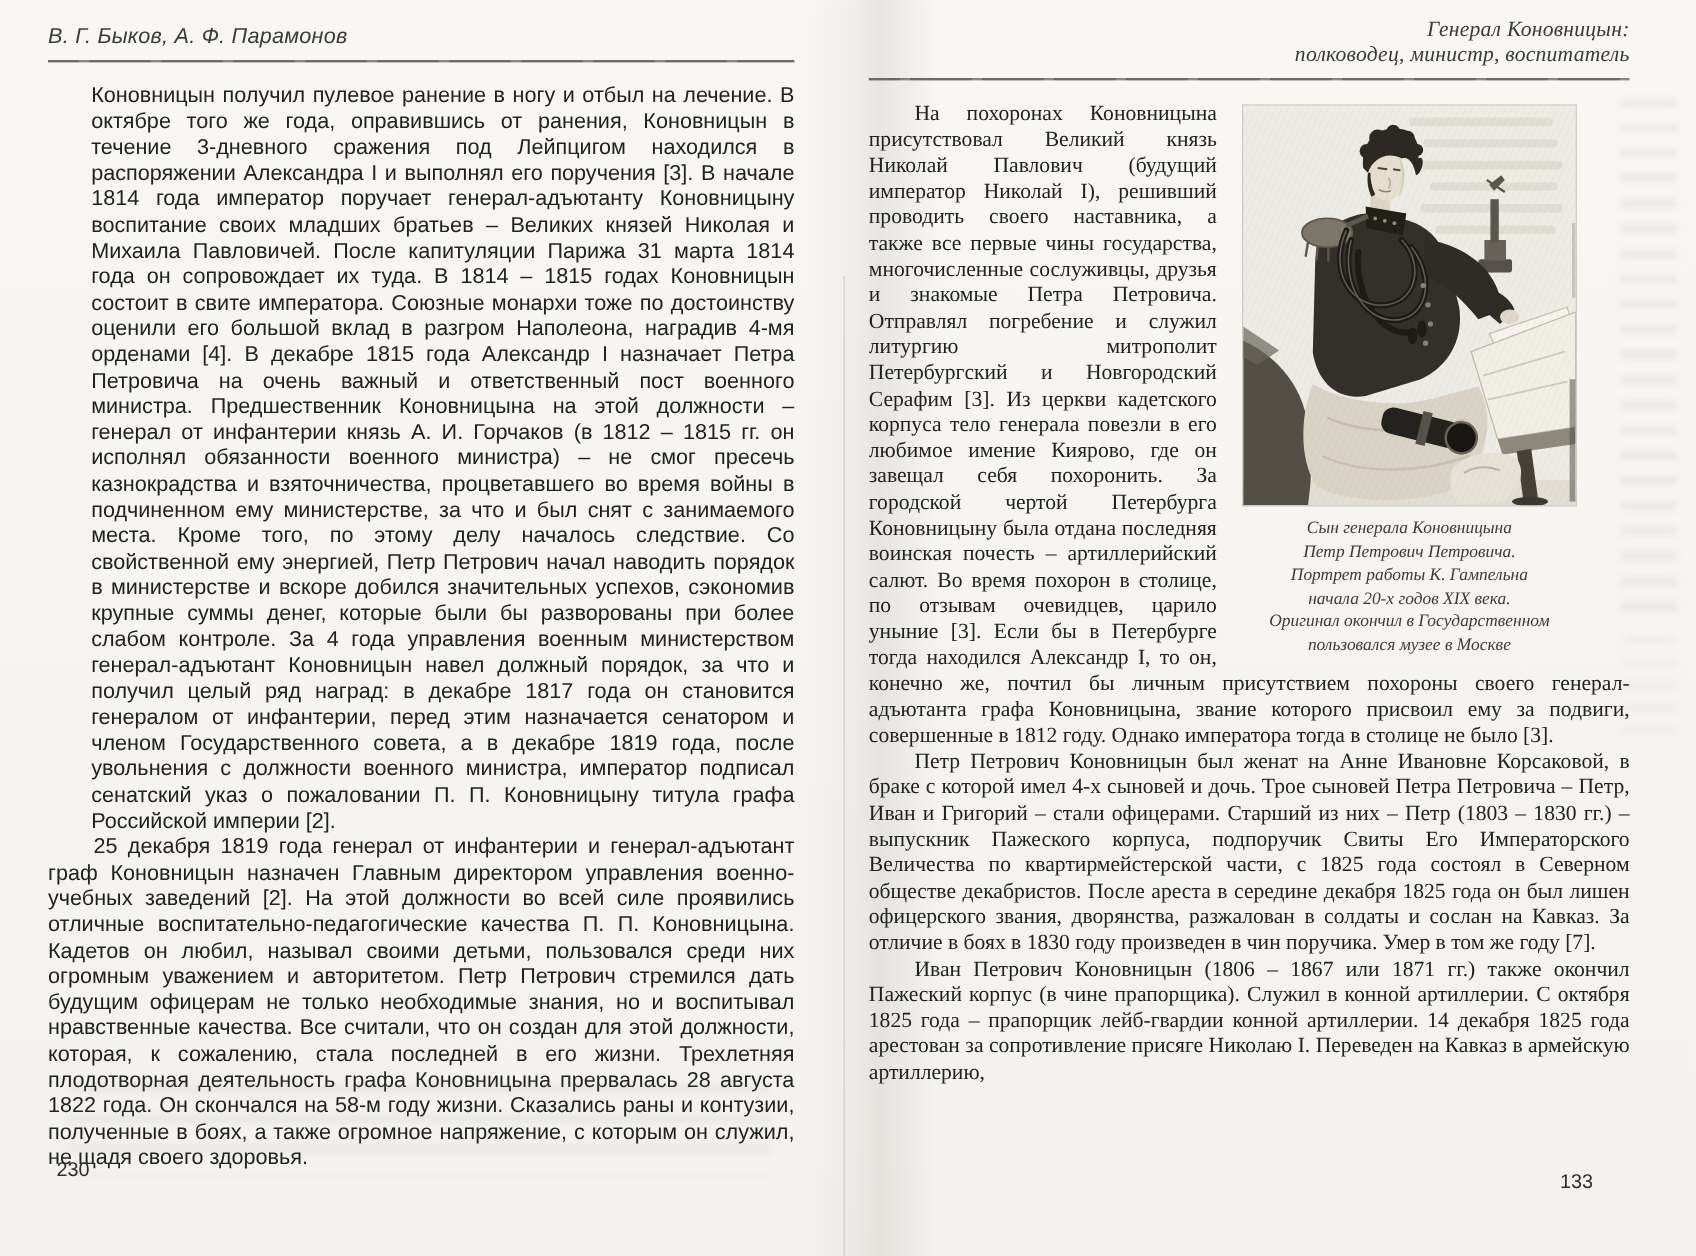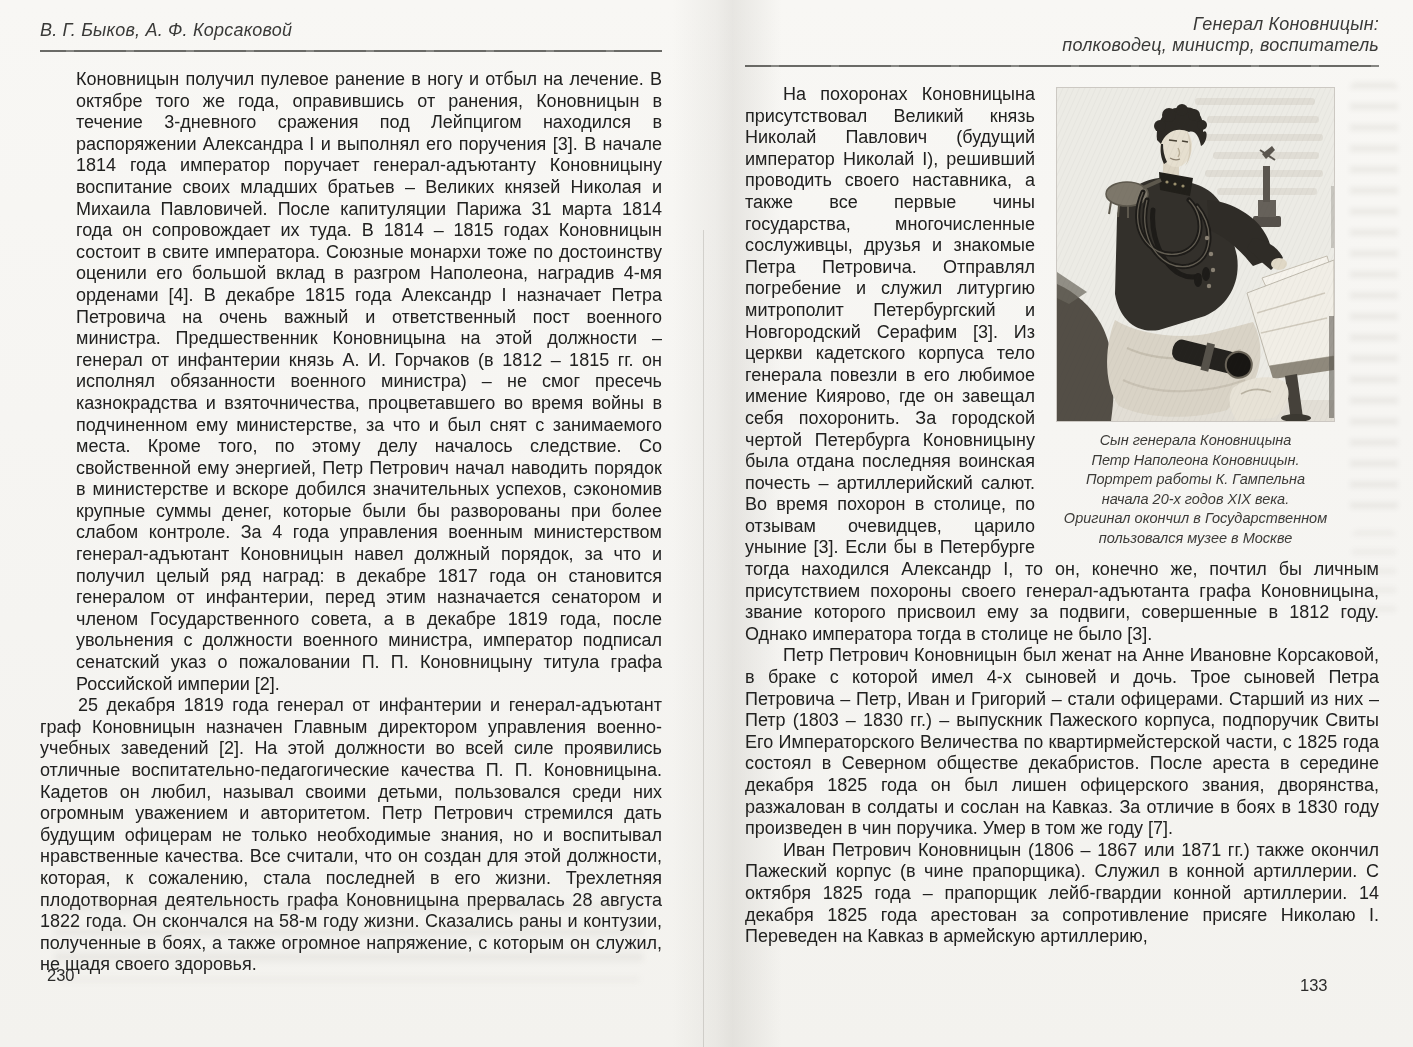--- a/index.html
+++ b/index.html
@@ -13,21 +13,21 @@
   .spread{position:relative;width:1413px;height:1047px;background:
     linear-gradient(180deg,#f8f7f4 0%,#f5f4f1 60%,#f3f2ee 100%);overflow:hidden;}
   .gutter{
     position:absolute;left:672px;top:0;width:110px;height:1047px;
     background:linear-gradient(90deg,rgba(110,105,95,0) 0%,rgba(110,105,95,.07) 40%,rgba(110,105,95,.12) 55%,rgba(110,105,95,0) 100%);
     pointer-events:none;
   }
   .gutter-line{position:absolute;left:703px;top:230px;width:1px;height:817px;background:rgba(120,115,108,.25);}
   .page{position:absolute;top:0;}
   .page-left{left:40px;top:20px;width:622px;}
-  .page-right{left:745px;top:14px;width:634px;}
+  .page-right{left:724px;top:14px;width:634px;font-family:Liberation Serif, serif;}
   .running-head{font-style:italic;font-size:18px;line-height:21px;color:#3a3a38;letter-spacing:.2px;}
   .running-head.rh-right{text-align:right;}
   .head-rule{height:2px;margin-top:9px;background:
     repeating-linear-gradient(90deg,#474743 0 26px,#6a6a66 26px 34px,#474743 34px 60px);
     opacity:.8;}
   .page-body{margin-top:17px;font-size:18px;line-height:21.6px;text-align:justify;color:#212120;}
   .page-body p{margin:0;}
   p.indent{text-indent:38px;}
   p.no-indent{text-indent:0;margin-left:36px;}
   .portrait-figure{float:right;width:277px;padding:2px 45px 0 0;margin:0 0 4px 22px;}
@@ -54,21 +54,21 @@
   }
 </style>
 </head>
 <body>
 
 <div class="spread">
   <div class="gutter"></div>
   <div class="gutter-line"></div>
 
   <section class="page page-left">
-    <div class="running-head rh-left">В. Г. Быков, А. Ф. Корсаковой</div>
+    <div class="running-head rh-left">В. Г. Быков, А. Ф. Парамонов</div>
     <div class="head-rule"></div>
     <div class="page-body">
       <p class="no-indent">Коновницын получил пулевое ранение в ногу и отбыл на лечение. В октябре того же года, оправившись от ранения, Коновницын в течение 3-дневного сражения под Лейпцигом находился в распоряжении Александра I и выполнял его поручения [3]. В начале 1814 года император поручает генерал-адъютанту Коновницыну воспитание своих младших братьев – Великих князей Николая и Михаила Павловичей. После капитуляции Парижа 31 марта 1814 года он сопровождает их туда. В 1814 – 1815 годах Коновницын состоит в свите императора. Союзные монархи тоже по достоинству оценили его большой вклад в разгром Наполеона, наградив 4-мя орденами [4]. В декабре 1815 года Александр I назначает Петра Петровича на очень важный и ответственный пост военного министра. Предшественник Коновницына на этой должности – генерал от инфантерии князь А. И. Горчаков (в 1812 – 1815 гг. он исполнял обязанности военного министра) – не смог пресечь казнокрадства и взяточничества, процветавшего во время войны в подчиненном ему министерстве, за что и был снят с занимаемого места. Кроме того, по этому делу началось следствие. Со свойственной ему энергией, Петр Петрович начал наводить порядок в министерстве и вскоре добился значительных успехов, сэкономив крупные суммы денег, которые были бы разворованы при более слабом контроле. За 4 года управления военным министерством генерал-адъютант Коновницын навел должный порядок, за что и получил целый ряд наград: в декабре 1817 года он становится генералом от инфантерии, перед этим назначается сенатором и членом Государственного совета, а в декабре 1819 года, после увольнения с должности военного министра, император подписал сенатский указ о пожаловании П. П. Коновницыну титула графа Российской империи [2].</p>
       <p class="indent">25 декабря 1819 года генерал от инфантерии и генерал-адъютант граф Коновницын назначен Главным директором управления военно-учебных заведений [2]. На этой должности во всей силе проявились отличные воспитательно-педагогические качества П. П. Коновницына. Кадетов он любил, называл своими детьми, пользовался среди них огромным уважением и авторитетом. Петр Петрович стремился дать будущим офицерам не только необходимые знания, но и воспитывал нравственные качества. Все считали, что он создан для этой должности, которая, к сожалению, стала последней в его жизни. Трехлетняя плодотворная деятельность графа Коновницына прервалась 28 августа 1822 года. Он скончался на 58-м году жизни. Сказались раны и контузии, полученные в боях, а также огромное напряжение, с которым он служил, не щадя своего здоровья.</p>
     </div>
   </section>
 
   <section class="page page-right">
     <div class="running-head rh-right">
       <div>Генерал Коновницын:</div>
@@ -182,21 +182,21 @@
           <path d="M176,300 C192,288 214,286 228,294 C236,306 230,322 216,330 L180,333 C172,322 170,310 176,300 Z" fill="#e7e2d6"></path>
           <path d="M184,306 q14,-8 30,-2" fill="none" stroke="#b9b2a2" stroke-width="1.6"></path>
 
           <rect x="272" y="228" width="5" height="102" fill="#56524a" opacity="0.55"></rect>
           <rect x="274" y="98" width="3" height="62" fill="#56524a" opacity="0.25"></rect>
 
           <rect x="0" y="0" width="277" height="333" fill="url(#hatch)"></rect>
         </svg>
         <figcaption class="portrait-caption">
           <div>Сын генерала Коновницына</div>
-          <div>Петр Наполеона Коновницын.</div>
+          <div>Петр Петрович Петровича.</div>
           <div>Портрет работы К. Гампельна</div>
           <div>начала 20-х годов XIX века.</div>
           <div>Оригинал окончил в Государственном</div>
           <div>пользовался музее в Москве</div>
         </figcaption>
       </figure>
 
       <p class="indent">На похоронах Коновницына присутствовал Великий князь Николай Павлович (будущий император Николай I), решивший проводить своего наставника, а также все первые чины государства, многочисленные сослуживцы, друзья и знакомые Петра Петровича. Отправлял погребение и служил литургию митрополит Петербургский и Новгородский Серафим [3]. Из церкви кадетского корпуса тело генерала повезли в его любимое имение Киярово, где он завещал себя похоронить. За городской чертой Петербурга Коновницыну была отдана последняя воинская почесть – артиллерийский салют. Во время похорон в столице, по отзывам очевидцев, царило уныние [3]. Если бы в Петербурге тогда находился Александр I, то он, конечно же, почтил бы личным присутствием похороны своего генерал-адъютанта графа Коновницына, звание которого присвоил ему за подвиги, совершенные в 1812 году. Однако императора тогда в столице не было [3].</p>
       <p class="indent">Петр Петрович Коновницын был женат на Анне Ивановне Корсаковой, в браке с которой имел 4-х сыновей и дочь. Трое сыновей Петра Петровича – Петр, Иван и Григорий – стали офицерами. Старший из них – Петр (1803 – 1830 гг.) – выпускник Пажеского корпуса, подпоручик Свиты Его Императорского Величества по квартирмейстерской части, с 1825 года состоял в Северном обществе декабристов. После ареста в середине декабря 1825 года он был лишен офицерского звания, дворянства, разжалован в солдаты и сослан на Кавказ. За отличие в боях в 1830 году произведен в чин поручика. Умер в том же году [7].</p>
       <p class="indent">Иван Петрович Коновницын (1806 – 1867 или 1871 гг.) также окончил Пажеский корпус (в чине прапорщика). Служил в конной артиллерии. С октября 1825 года – прапорщик лейб-гвардии конной артиллерии. 14 декабря 1825 года арестован за сопротивление присяге Николаю I. Переведен на Кавказ в армейскую артиллерию,</p>

